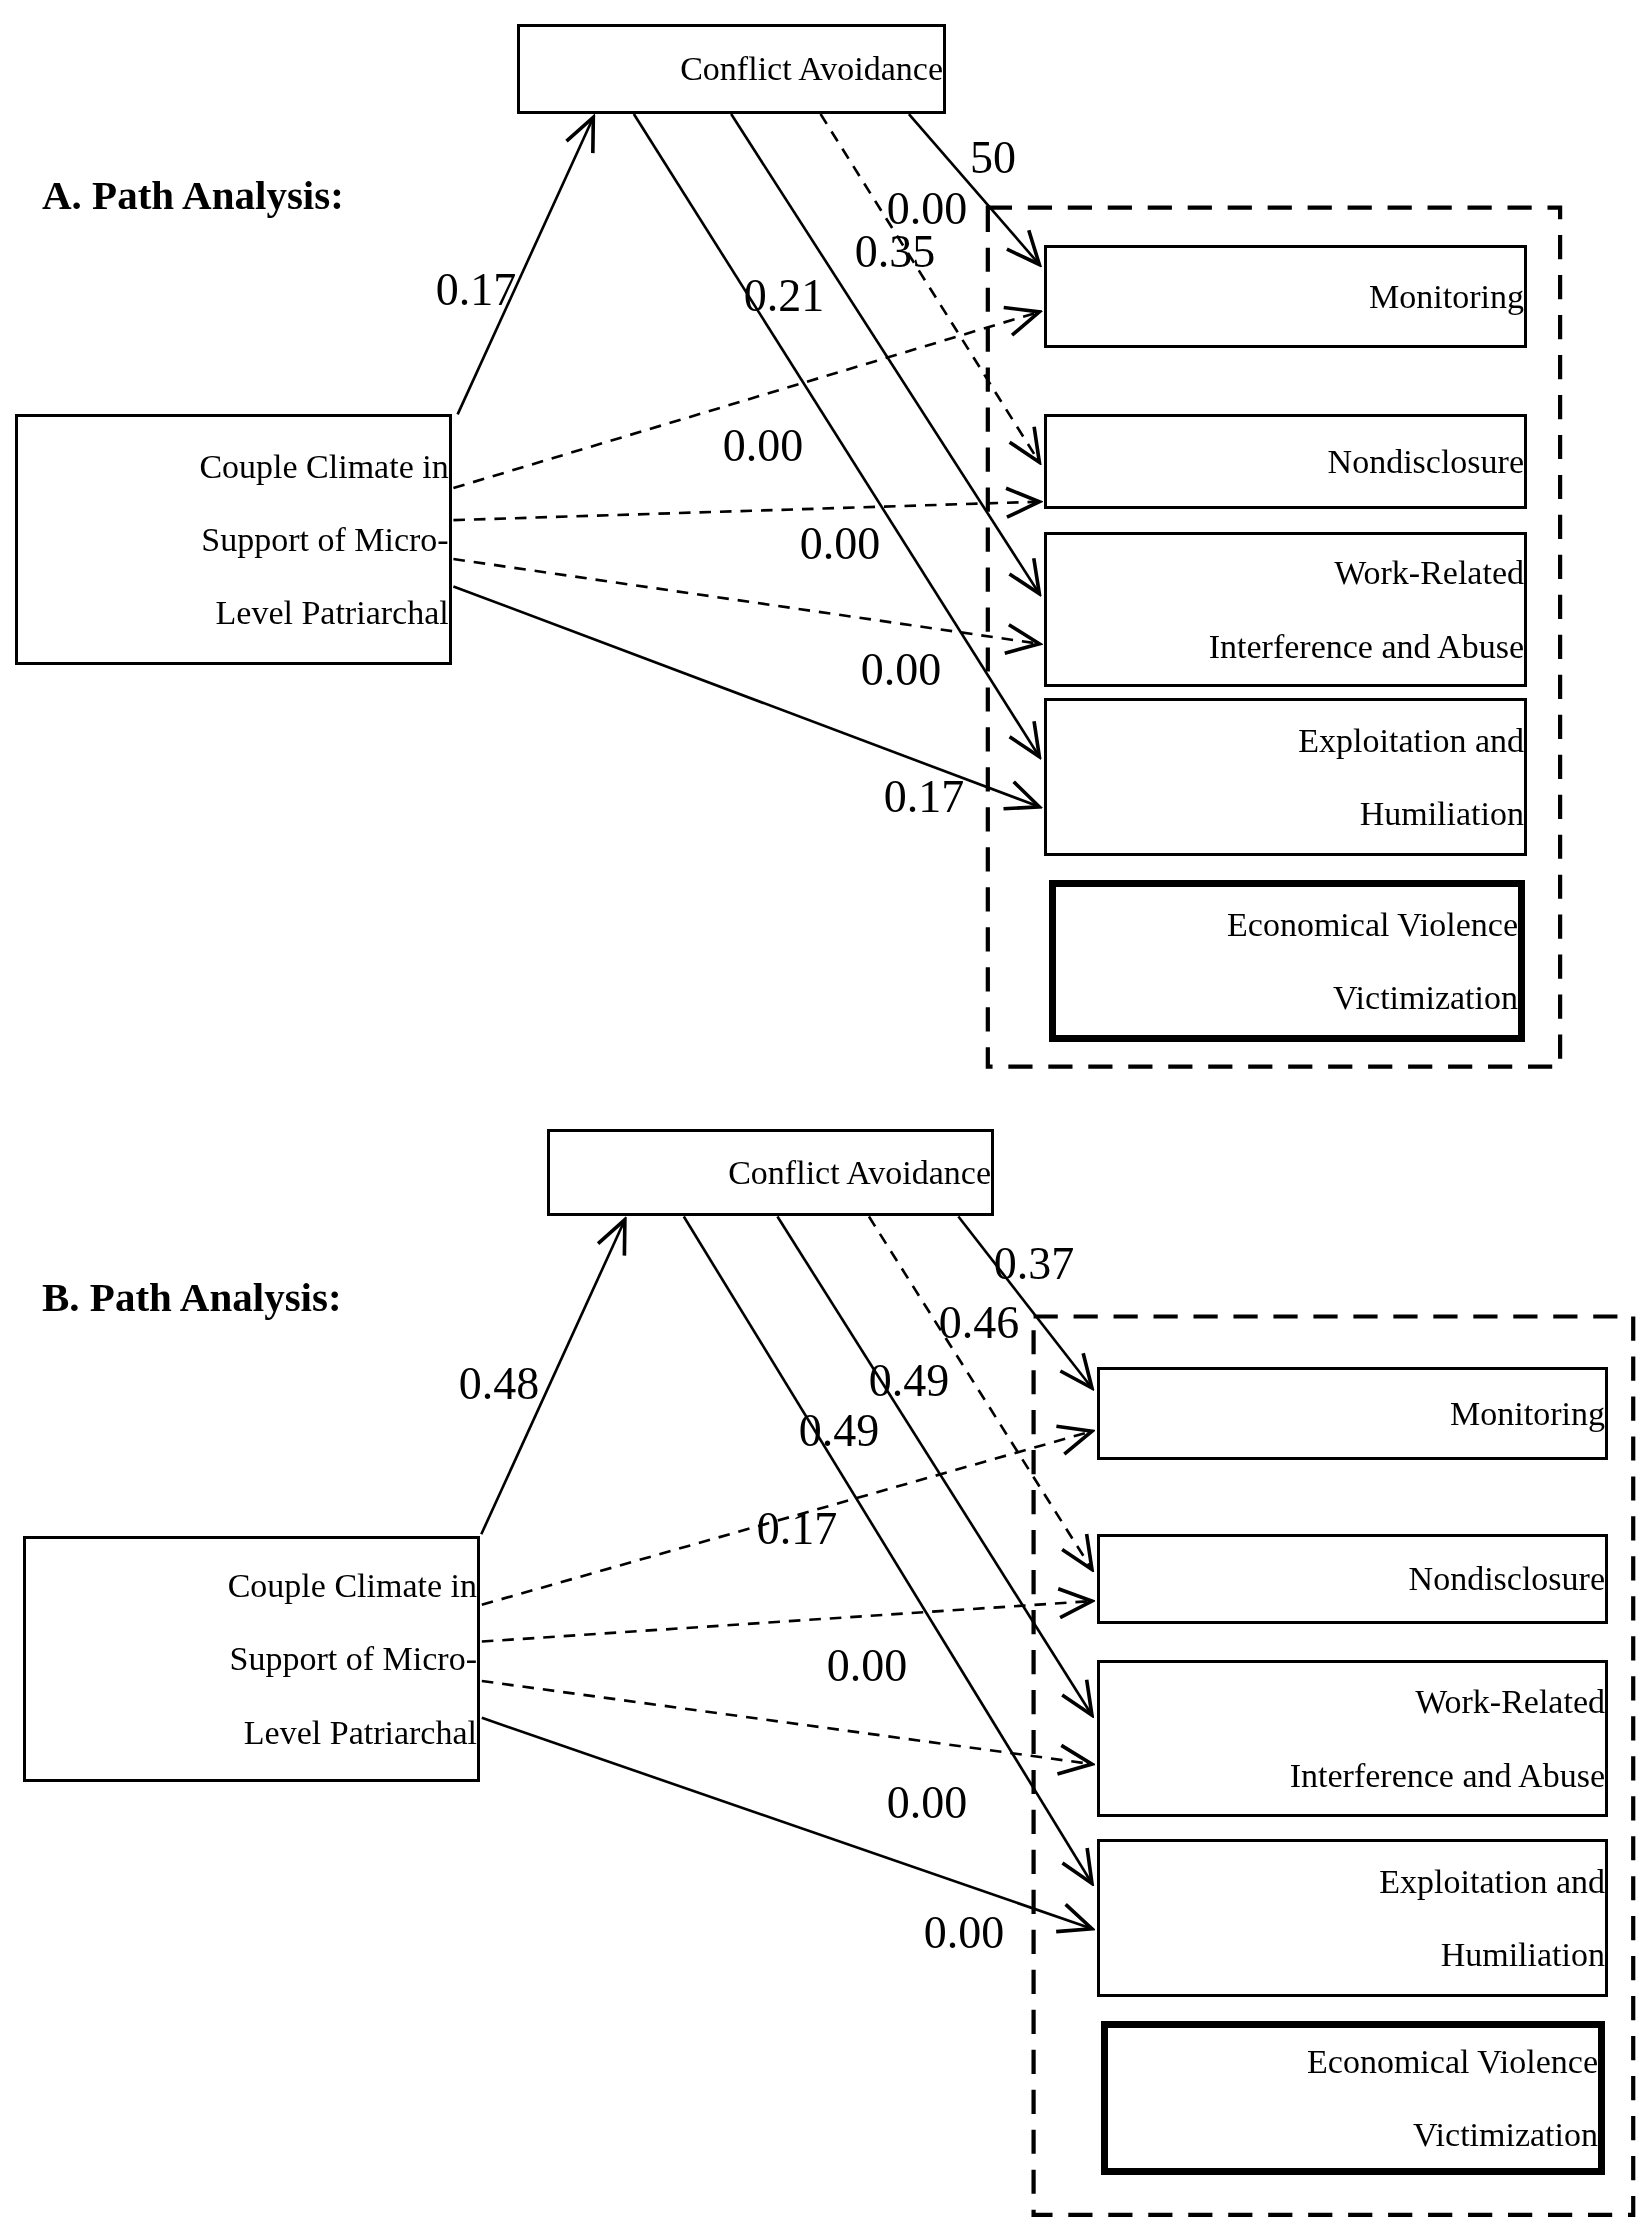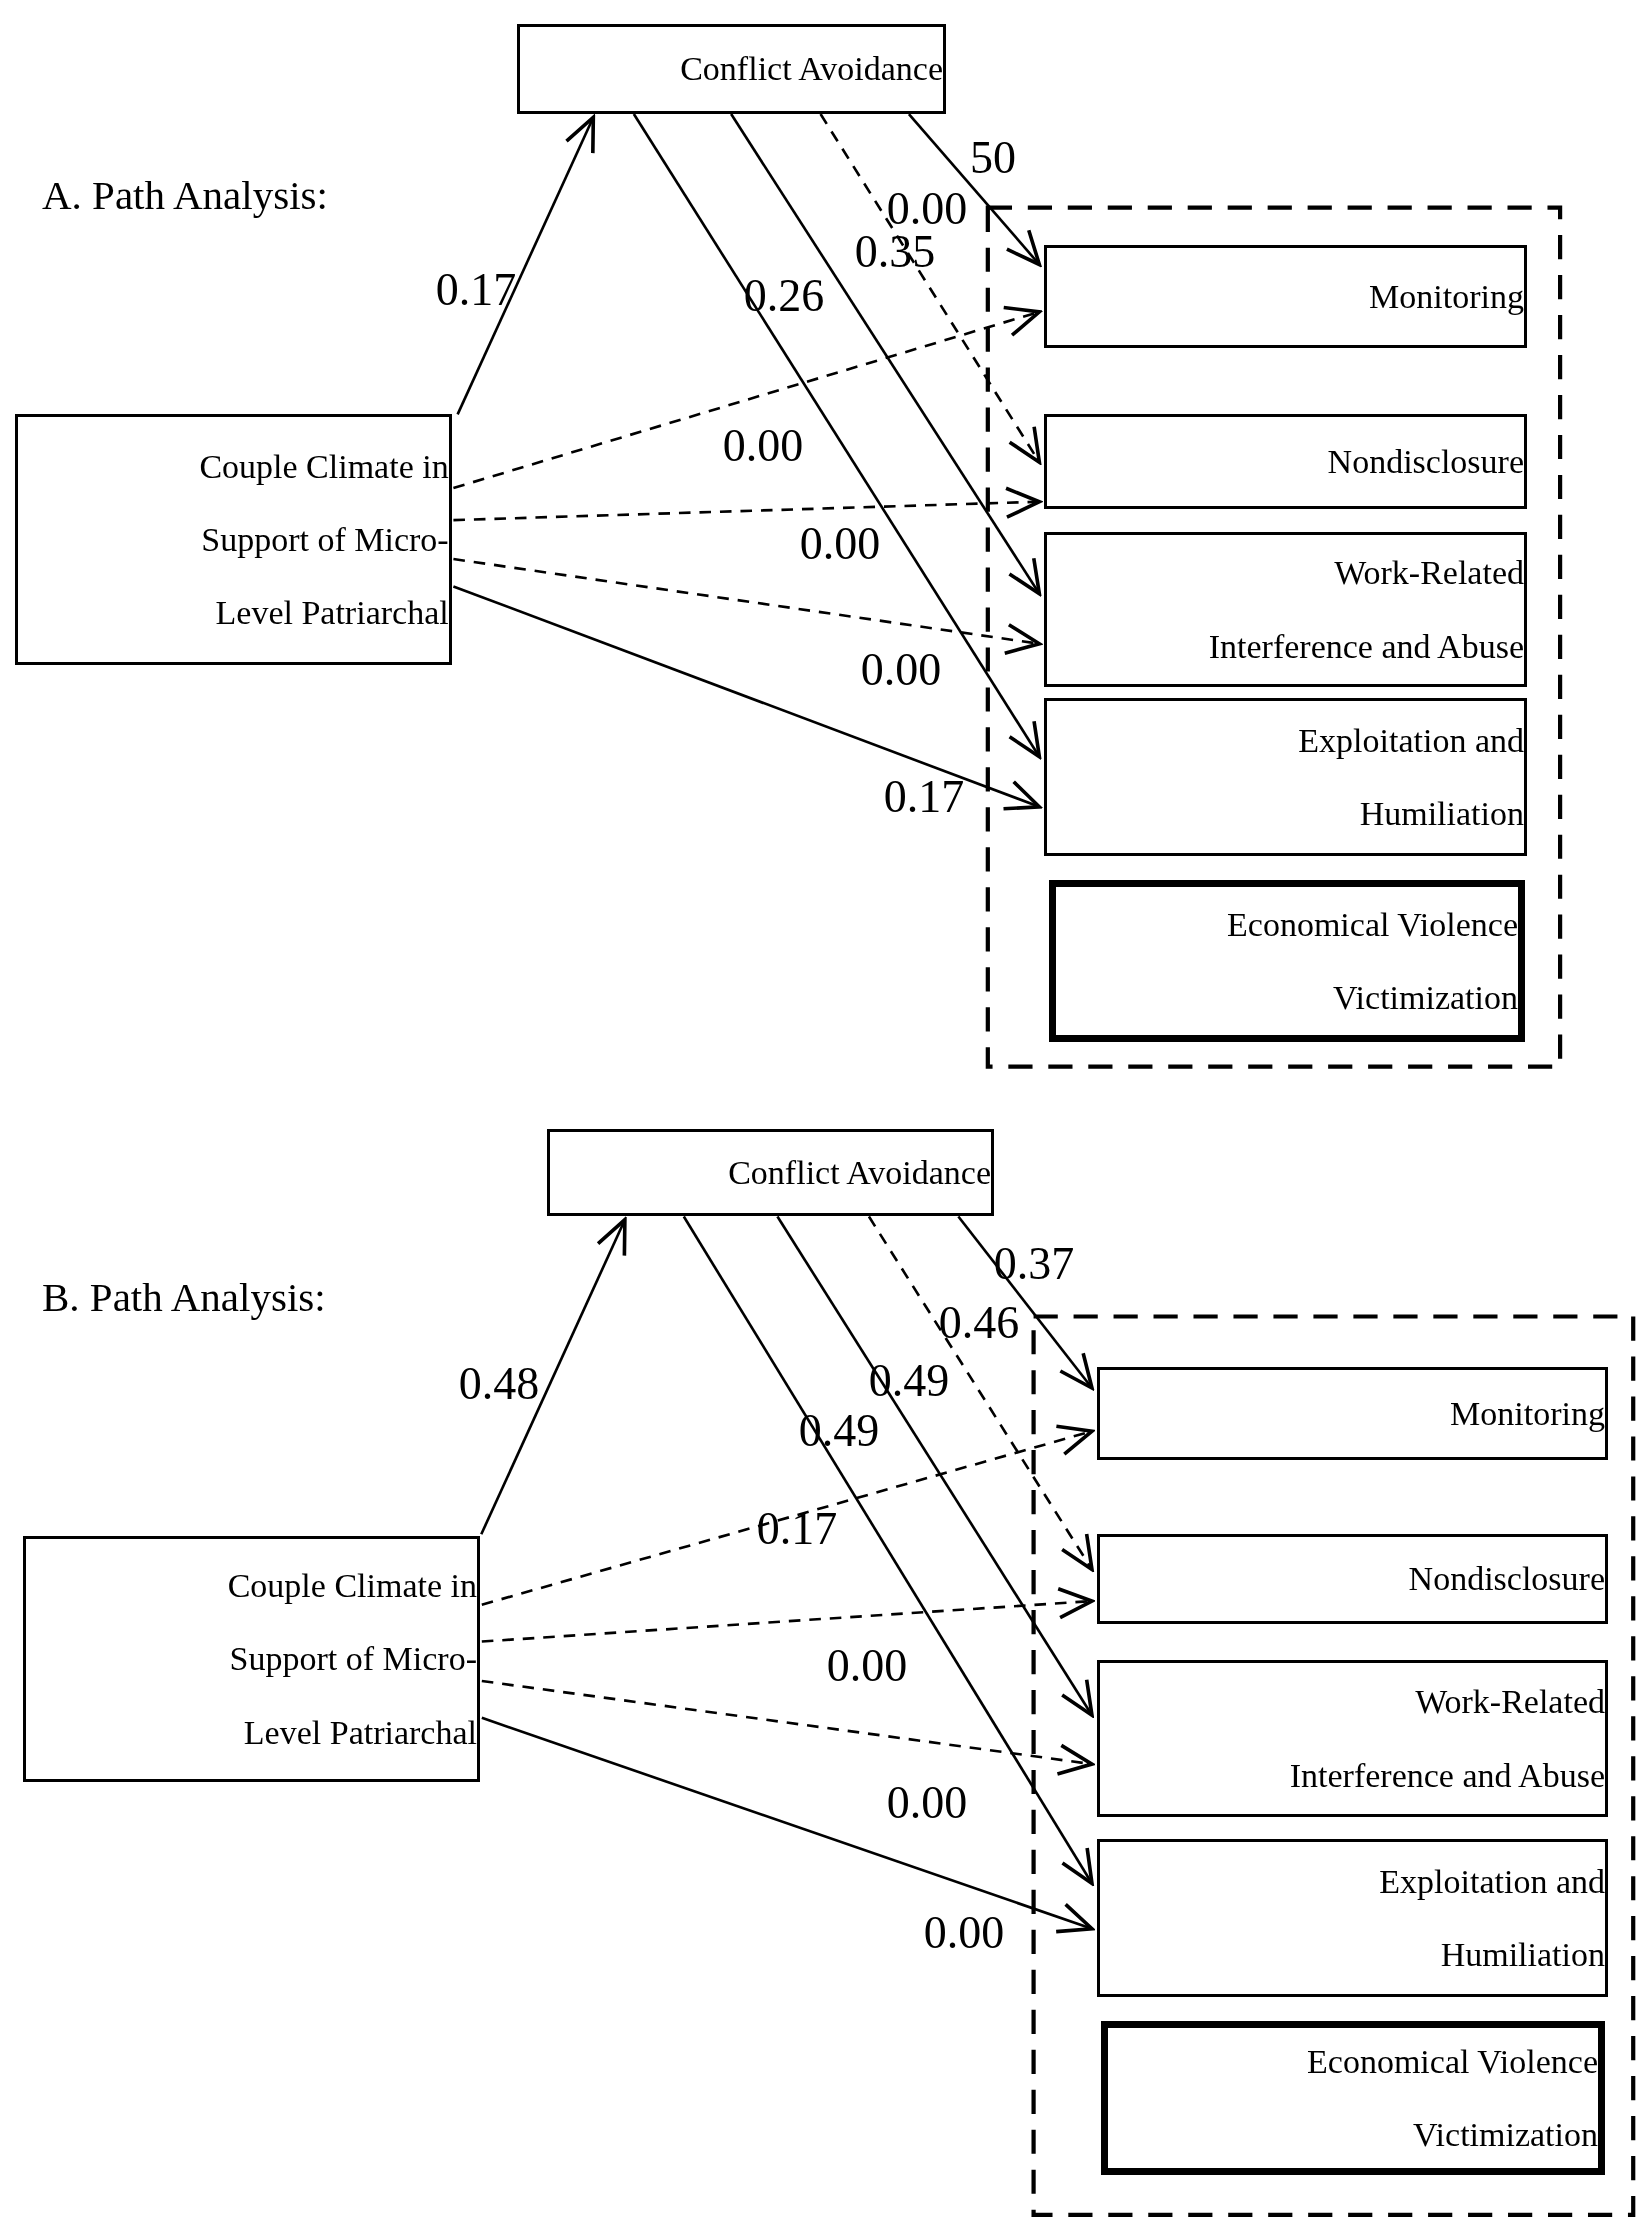--- a/index.html
+++ b/index.html
@@ -21,21 +21,21 @@
     background:#ffffff;
     border:3.2px solid #000;
     display:flex;flex-direction:column;justify-content:center;align-items:flex-end;
     text-align:center;
     font-size:34px;line-height:2.15;
     white-space:nowrap;
   }
   .box.thick{border-width:7.4px;}
   .panel-title{
     position:absolute;
-    font-weight:normal;
+    font-weight:bold;
     font-size:41px;
     white-space:nowrap;
   }
   .coef{
     position:absolute;
     transform:translate(-50%,-50%);
     font-size:46px;
     white-space:nowrap;
   }
 </style>
@@ -107,21 +107,21 @@
 
   <div class="box thick" style="left:1049px;top:880px;width:476px;height:162px;">
     <div>Economical Violence</div>
     <div>Victimization</div>
   </div>
 
   <span class="coef" style="left:476px;top:289px;">0.17</span>
   <span class="coef" style="left:993px;top:157px;">50</span>
   <span class="coef" style="left:927px;top:208px;">0.00</span>
   <span class="coef" style="left:859px;top:251px;margin-left:36px;">0.35</span>
-  <span class="coef" style="left:784px;top:295px;">0.26</span>
+  <span class="coef" style="left:784px;top:295px;">0.21</span>
   <span class="coef" style="left:763px;top:445px;">0.00</span>
   <span class="coef" style="left:840px;top:543px;">0.00</span>
   <span class="coef" style="left:901px;top:669px;">0.00</span>
   <span class="coef" style="left:924px;top:796px;">0.17</span>
 
   <div class="panel-title" style="left:42px;top:1273px;">B. Path Analysis:</div>
 
   <div class="box" style="left:547px;top:1129px;width:447px;height:87px;">
     <div>Conflict Avoidance</div>
   </div>

